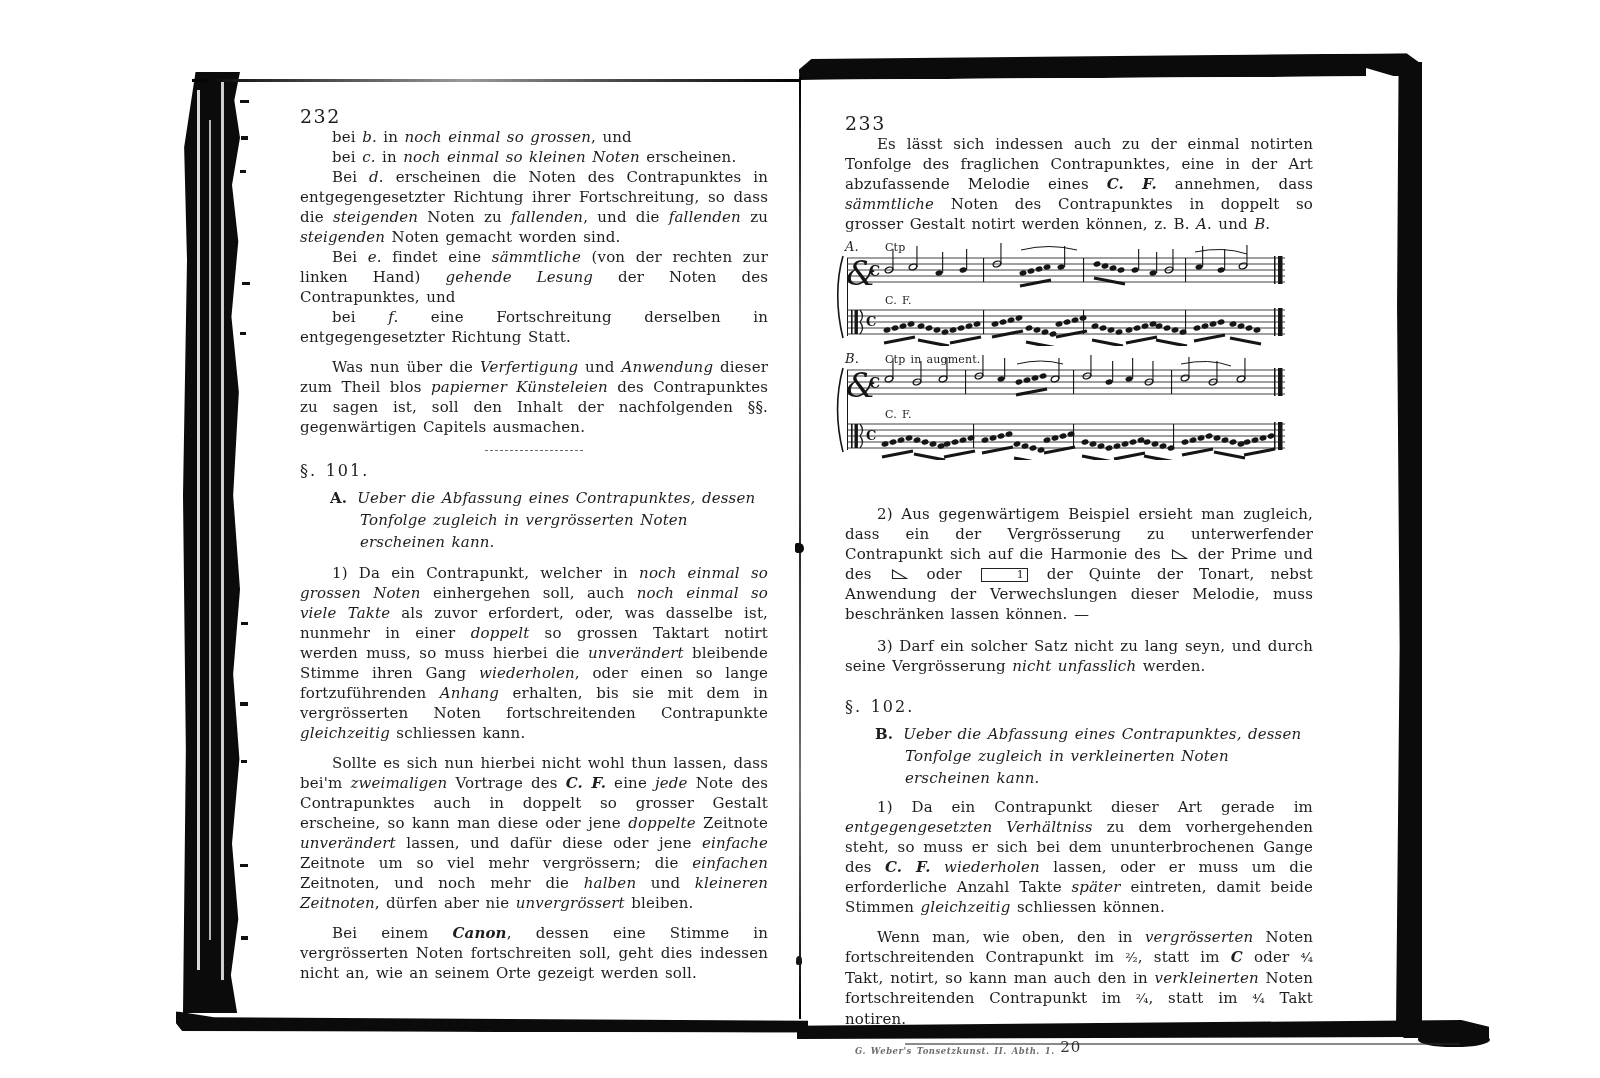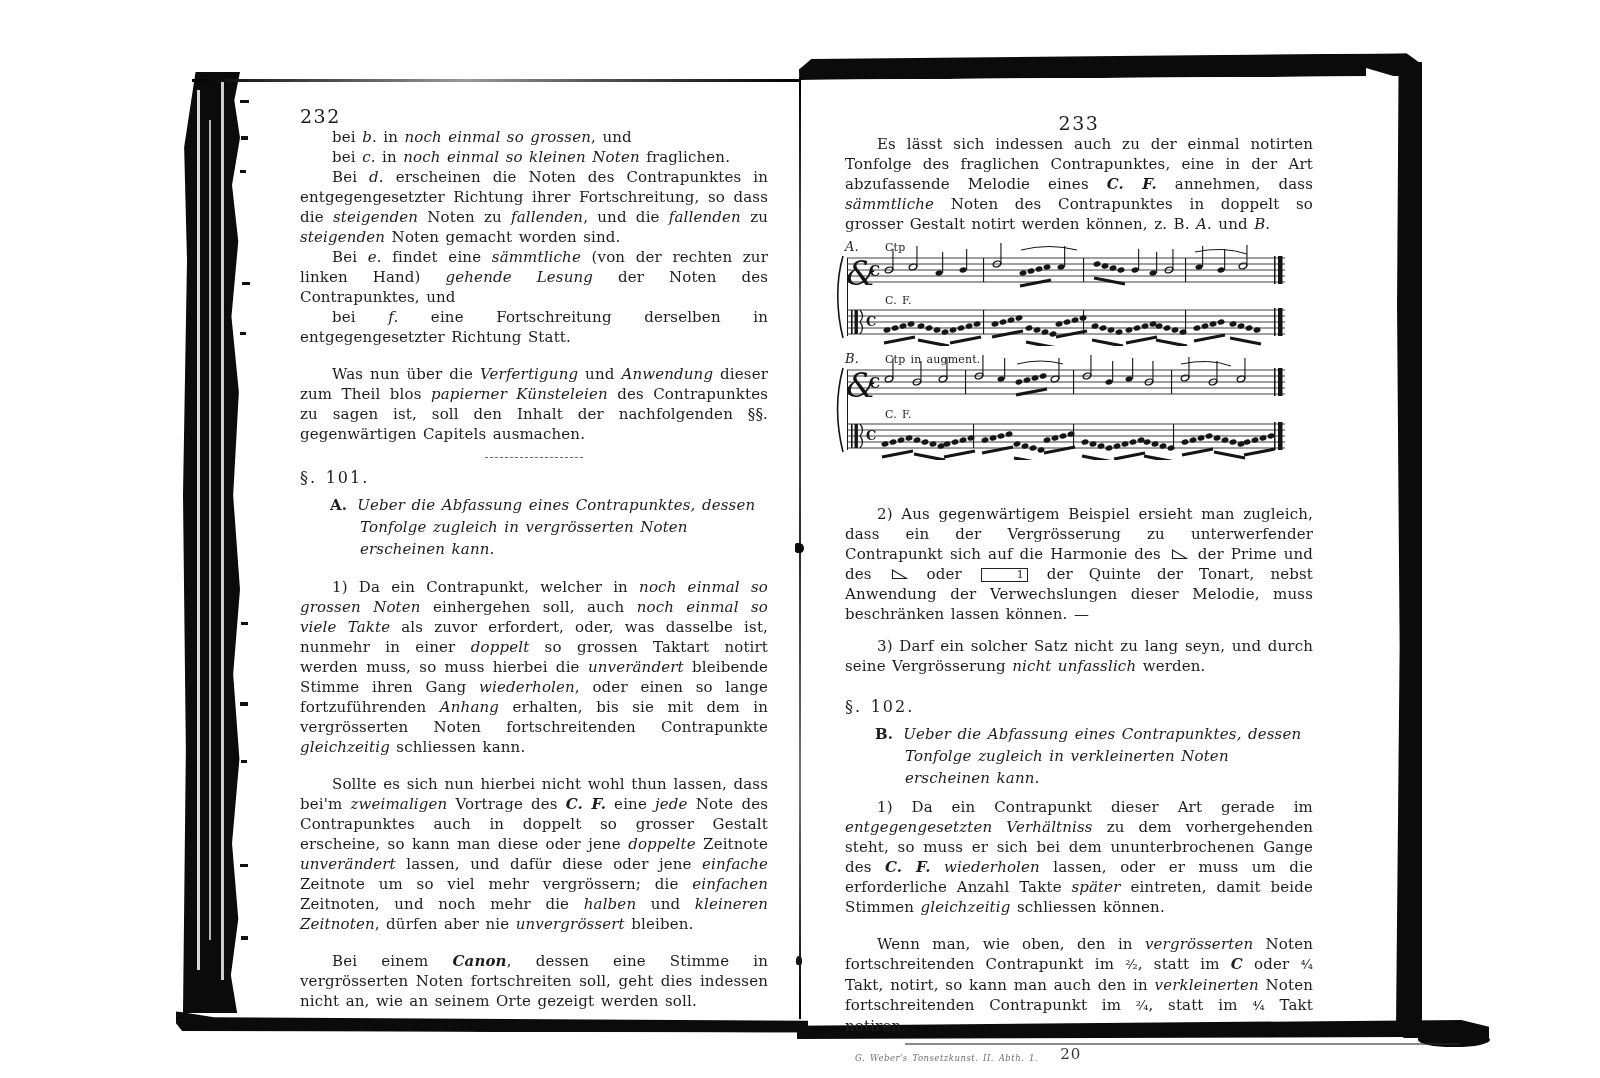--- a/index.html
+++ b/index.html
@@ -31,41 +31,41 @@
   .gutter-knot2{left:796px;top:956px;width:6px;height:9px;border-radius:50% 50% 2px 2px;background:#161616;}
   .corner-notch{left:1366px;top:68px;width:30px;height:16px;background:#fff;
      clip-path:polygon(0 0,100% 55%,100% 100%,0 100%);position:absolute;}
 
   
   .col{position:absolute;width:468px;font-size:15px;line-height:20px;text-align:justify;
        letter-spacing:.15px;word-spacing:1.5px;}
   .col-left{left:300px;top:105px;}
   .col-right{left:845px;top:112px;}
   .pagenum{font-size:19px;line-height:22px;letter-spacing:1.5px;text-align:left;}
-  .pn-right{text-align:center;}
+  .pn-right{text-align:left;}
   .col p{margin:0;text-indent:32px;}
-  .col p.sp{margin-top:17px;}
+  .col p.sp{margin-top:10px;}
   .it{font-style:italic;}
   .bd{font-weight:bold;}
   .frac{font-size:13px;letter-spacing:0;}
   .first-block{margin-top:24px;}
   .rule-dashed{width:98px;height:0;border-top:1px dashed #6a6a6a;margin:13px auto 9px auto;}
   .sec-head{text-align:left;text-indent:0;font-size:16px;line-height:22px;letter-spacing:2px;margin-top:0;}
   .sec-sub{margin:5px 0 0 0;padding-left:60px;padding-right:4px;text-indent:0;text-align:left;
            line-height:22px;}
   .sec-sub .letter{font-weight:bold;font-style:normal;margin-left:-30px;margin-right:10px;}
   .sym-tri{display:inline-block;vertical-align:-1px;margin:0 3px;}
   .sym-tri svg{display:block;}
   .sym-box{display:inline-block;border:1.2px solid #222;font-size:11px;line-height:11px;
            padding:0 3px 1px 3px;vertical-align:1px;margin:0 3px;font-style:normal;}
   .music{display:block;margin:6px 0 0 -12px;}
   .music text{font-family:"DejaVu Serif","Liberation Serif",serif;}
   .footer-row{position:relative;margin-top:8px;height:18px;text-align:left;text-indent:0;}
   .imprint{position:absolute;left:10px;top:4px;font-size:8.5px;color:#2e2e2e;opacity:.7;
-           filter:blur(.5px);letter-spacing:.5px;white-space:nowrap;font-style:italic;}
+           filter:blur(.5px);letter-spacing:.5px;white-space:nowrap;font-style:italic;font-weight:bold;}
   .sig{position:absolute;left:46%;top:0;font-size:15px;opacity:.9;letter-spacing:1px;}
 </style>
 </head>
 <body>
 
 <div class="screen">
 
   <svg width="0" height="0" style="position:absolute">
     <defs>
       <g id="h">
@@ -122,21 +122,21 @@
   <div class="deco bottom-blob"></div>
   <div class="bottom-hair deco"></div>
   <div class="deco gutter"></div>
   <div class="gutter-knot" style="position:absolute"></div>
   <div class="gutter-knot2" style="position:absolute"></div>
 
   <div class="col col-left">
     <div class="pagenum">232</div>
 
     <p><span>bei </span><span class="it">b.</span><span> in </span><span class="it">noch einmal so grossen</span><span>, und</span></p>
-    <p><span>bei </span><span class="it">c.</span><span> in </span><span class="it">noch einmal so kleinen Noten</span><span> fraglichen.</span></p>
+    <p><span>bei </span><span class="it">c.</span><span> in </span><span class="it">noch einmal so kleinen Noten</span><span> erscheinen.</span></p>
     <p><span>Bei </span><span class="it">d.</span><span> erscheinen die Noten des Contrapunktes in entgegengesetzter Richtung ihrer Fortschreitung, so dass die </span><span class="it">steigenden</span><span> Noten zu </span><span class="it">fallenden</span><span>, und die </span><span class="it">fallenden</span><span> zu </span><span class="it">steigenden</span><span> Noten gemacht worden sind.</span></p>
     <p><span>Bei </span><span class="it">e.</span><span> findet eine </span><span class="it">sämmtliche</span><span> (von der rechten zur linken Hand) </span><span class="it">gehende Lesung</span><span> der Noten des Contrapunktes, und</span></p>
     <p><span>bei </span><span class="it">f.</span><span> eine Fortschreitung derselben in entgegengesetzter Richtung Statt.</span></p>
     <p class="sp"><span>Was nun über die </span><span class="it">Verfertigung</span><span> und </span><span class="it">Anwendung</span><span> dieser zum Theil blos </span><span class="it">papierner Künsteleien</span><span> des Contrapunktes zu sagen ist, soll den Inhalt der nachfolgenden §§. gegenwärtigen Capitels ausmachen.</span></p>
 
     <div class="rule-dashed"></div>
 
     <div class="sec-head">§. 101.</div>
     <div class="sec-sub">
       <span class="letter">A.</span><span><span class="it">Ueber die Abfassung eines Contrapunktes, dessen Tonfolge zugleich in vergrösserten Noten erscheinen kann.</span></span>

